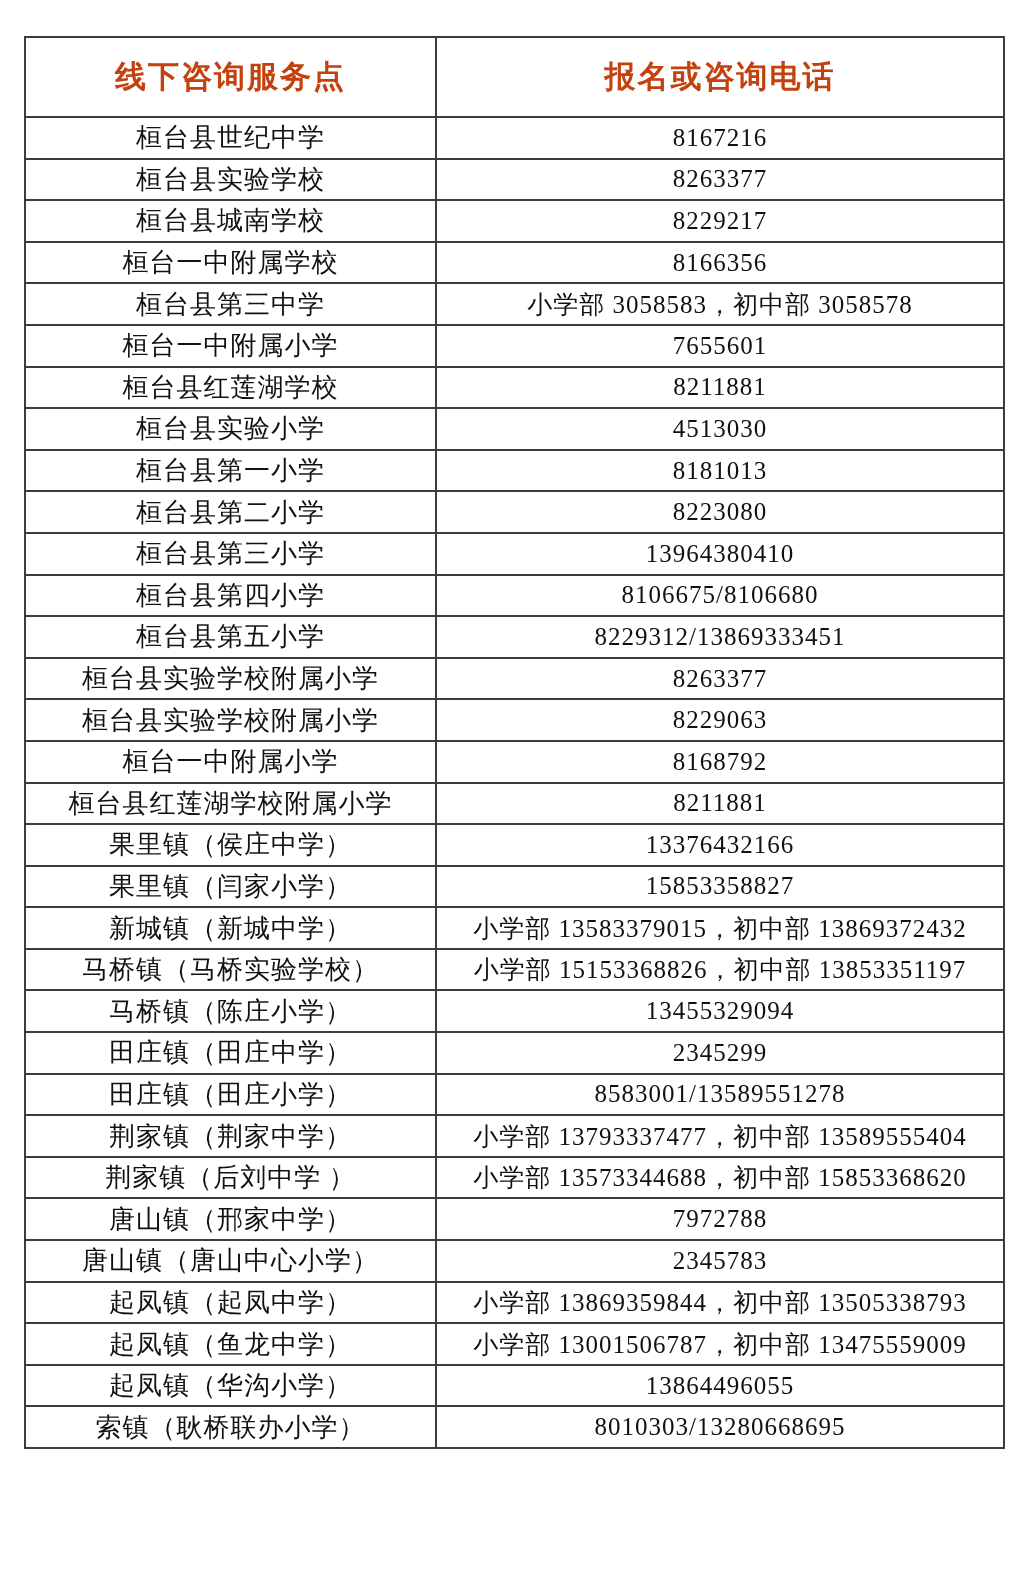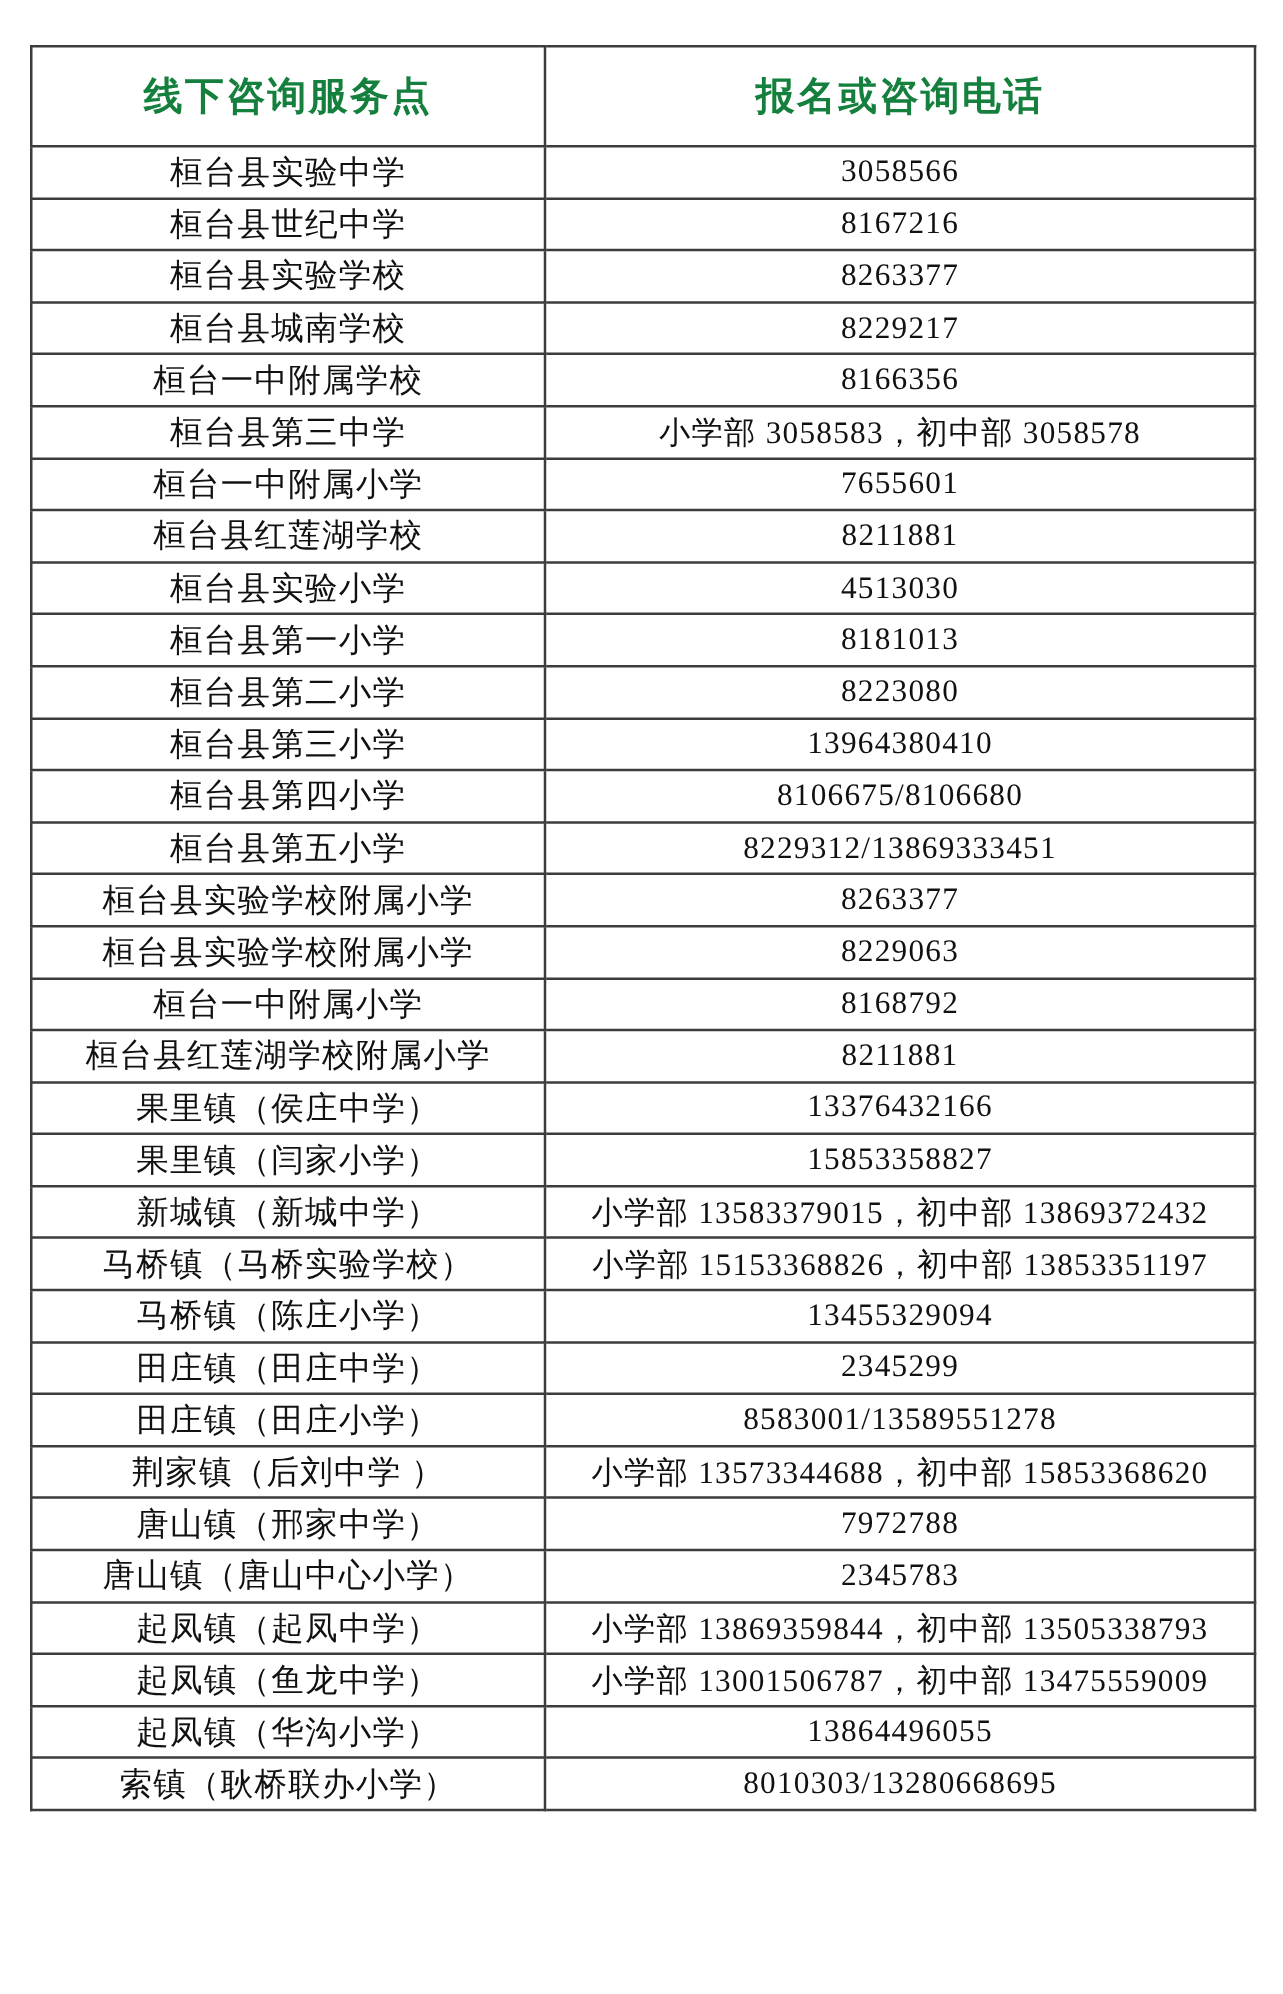--- a/index.html
+++ b/index.html
@@ -35,21 +35,21 @@
   col.site-col  { width: 411px; }
   col.phone-col { width: 568px; }
   thead tr {
     height: 80px;
   }
   thead th {
     font-family: "Liberation Sans", "DejaVu Sans", sans-serif;
     font-weight: bold;
     font-size: 31px;
     letter-spacing: 2px;
-    color: #15803d;
+    color: #c2410c;
   }
   tbody tr {
     height: 41.6px;
   }
   tbody td.site {
     font-size: 26px;
     letter-spacing: 1px;
   }
   tbody td.phone {
     font-size: 25px;
@@ -64,24 +64,20 @@
     <col class="site-col">
     <col class="phone-col">
   </colgroup>
   <thead>
     <tr>
       <th>线下咨询服务点</th>
       <th>报名或咨询电话</th>
     </tr>
   </thead>
   <tbody id="table-body">
-  <tr>
-    <td class="site">桓台县实验中学</td>
-    <td class="phone">3058566</td>
-  </tr>
 
   <tr>
     <td class="site">桓台县世纪中学</td>
     <td class="phone">8167216</td>
   </tr>
 
   <tr>
     <td class="site">桓台县实验学校</td>
     <td class="phone">8263377</td>
   </tr>
@@ -190,20 +186,24 @@
   <tr>
     <td class="site">田庄镇（田庄中学）</td>
     <td class="phone">2345299</td>
   </tr>
 
   <tr>
     <td class="site">田庄镇（田庄小学）</td>
     <td class="phone">8583001/13589551278</td>
   </tr>
 
+  <tr>
+    <td class="site">荆家镇（荆家中学）</td>
+    <td class="phone">小学部 13793337477，初中部 13589555404</td>
+  </tr>
 
   <tr>
     <td class="site">荆家镇（后刘中学 ）</td>
     <td class="phone">小学部 13573344688，初中部 15853368620</td>
   </tr>
 
 
   <tr>
     <td class="site">唐山镇（邢家中学）</td>
     <td class="phone">7972788</td>

